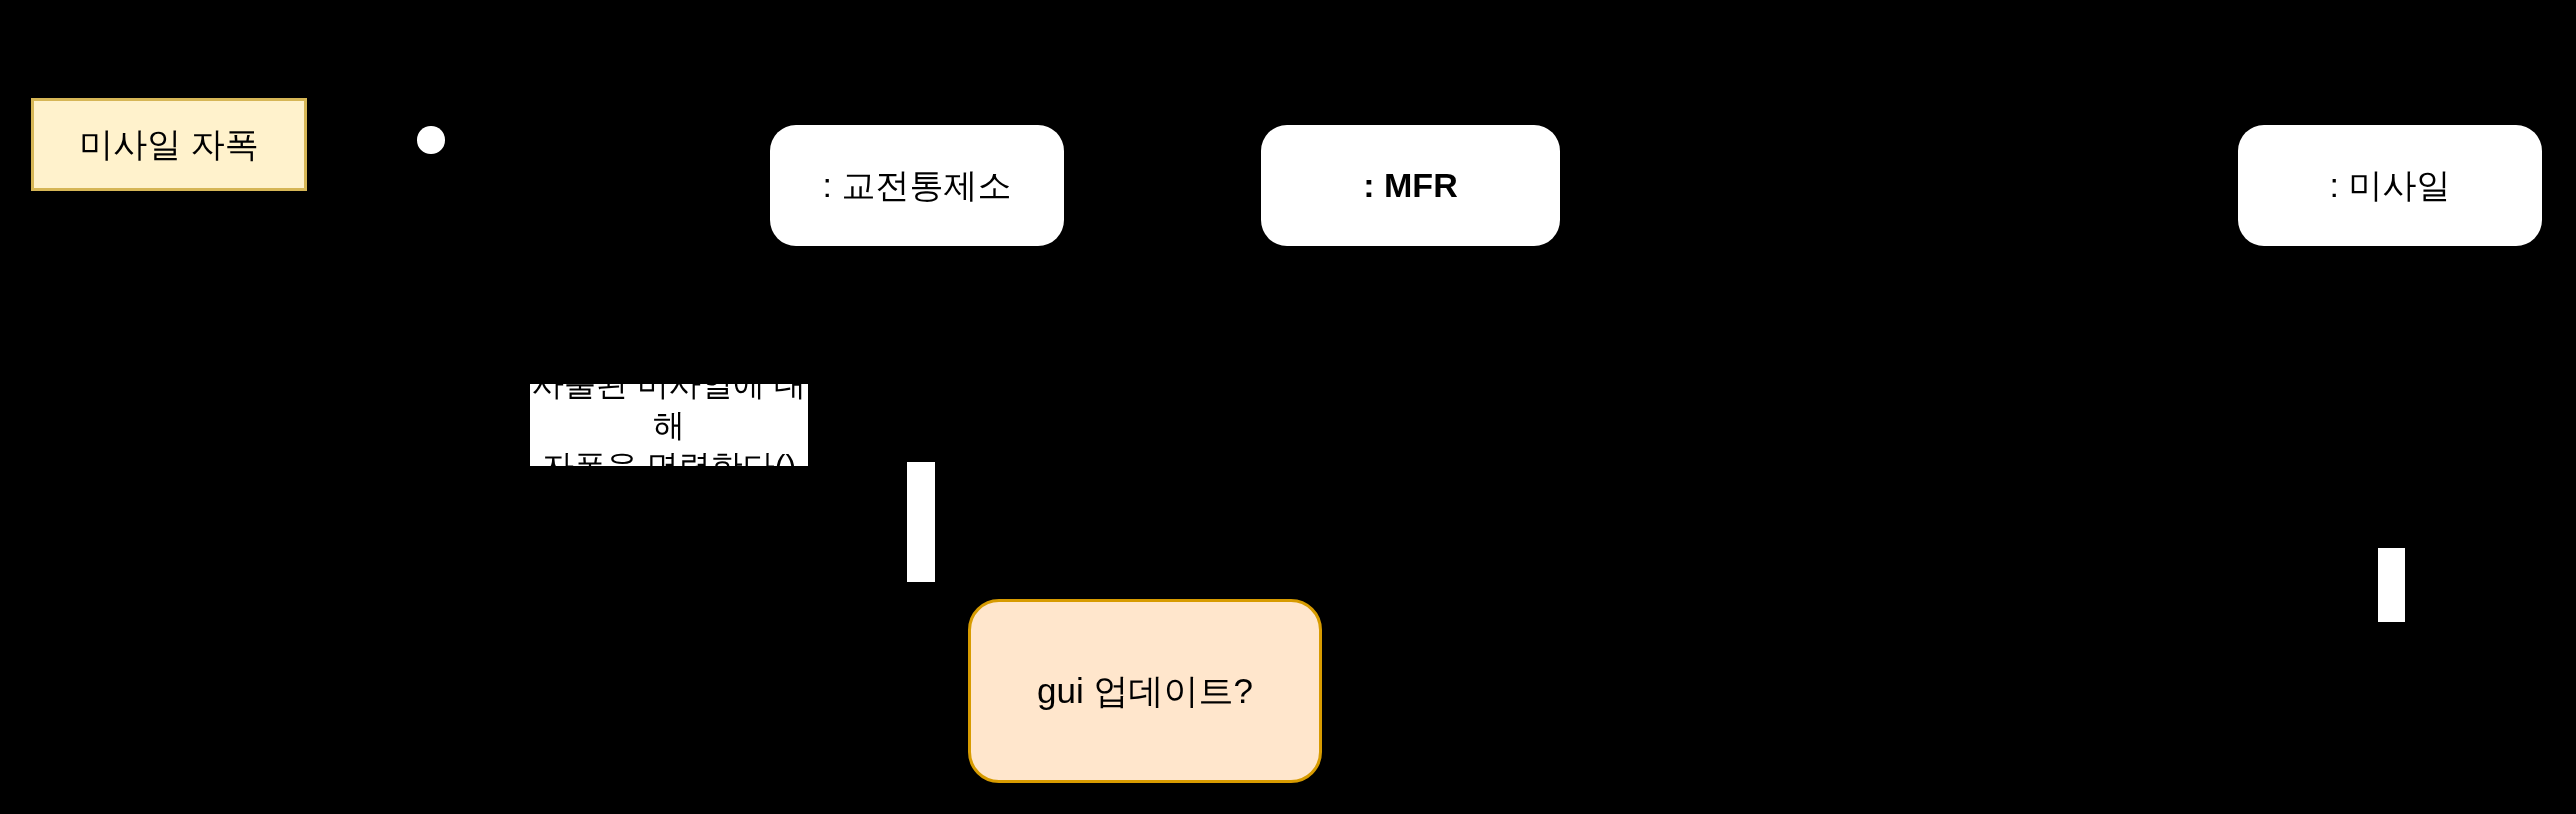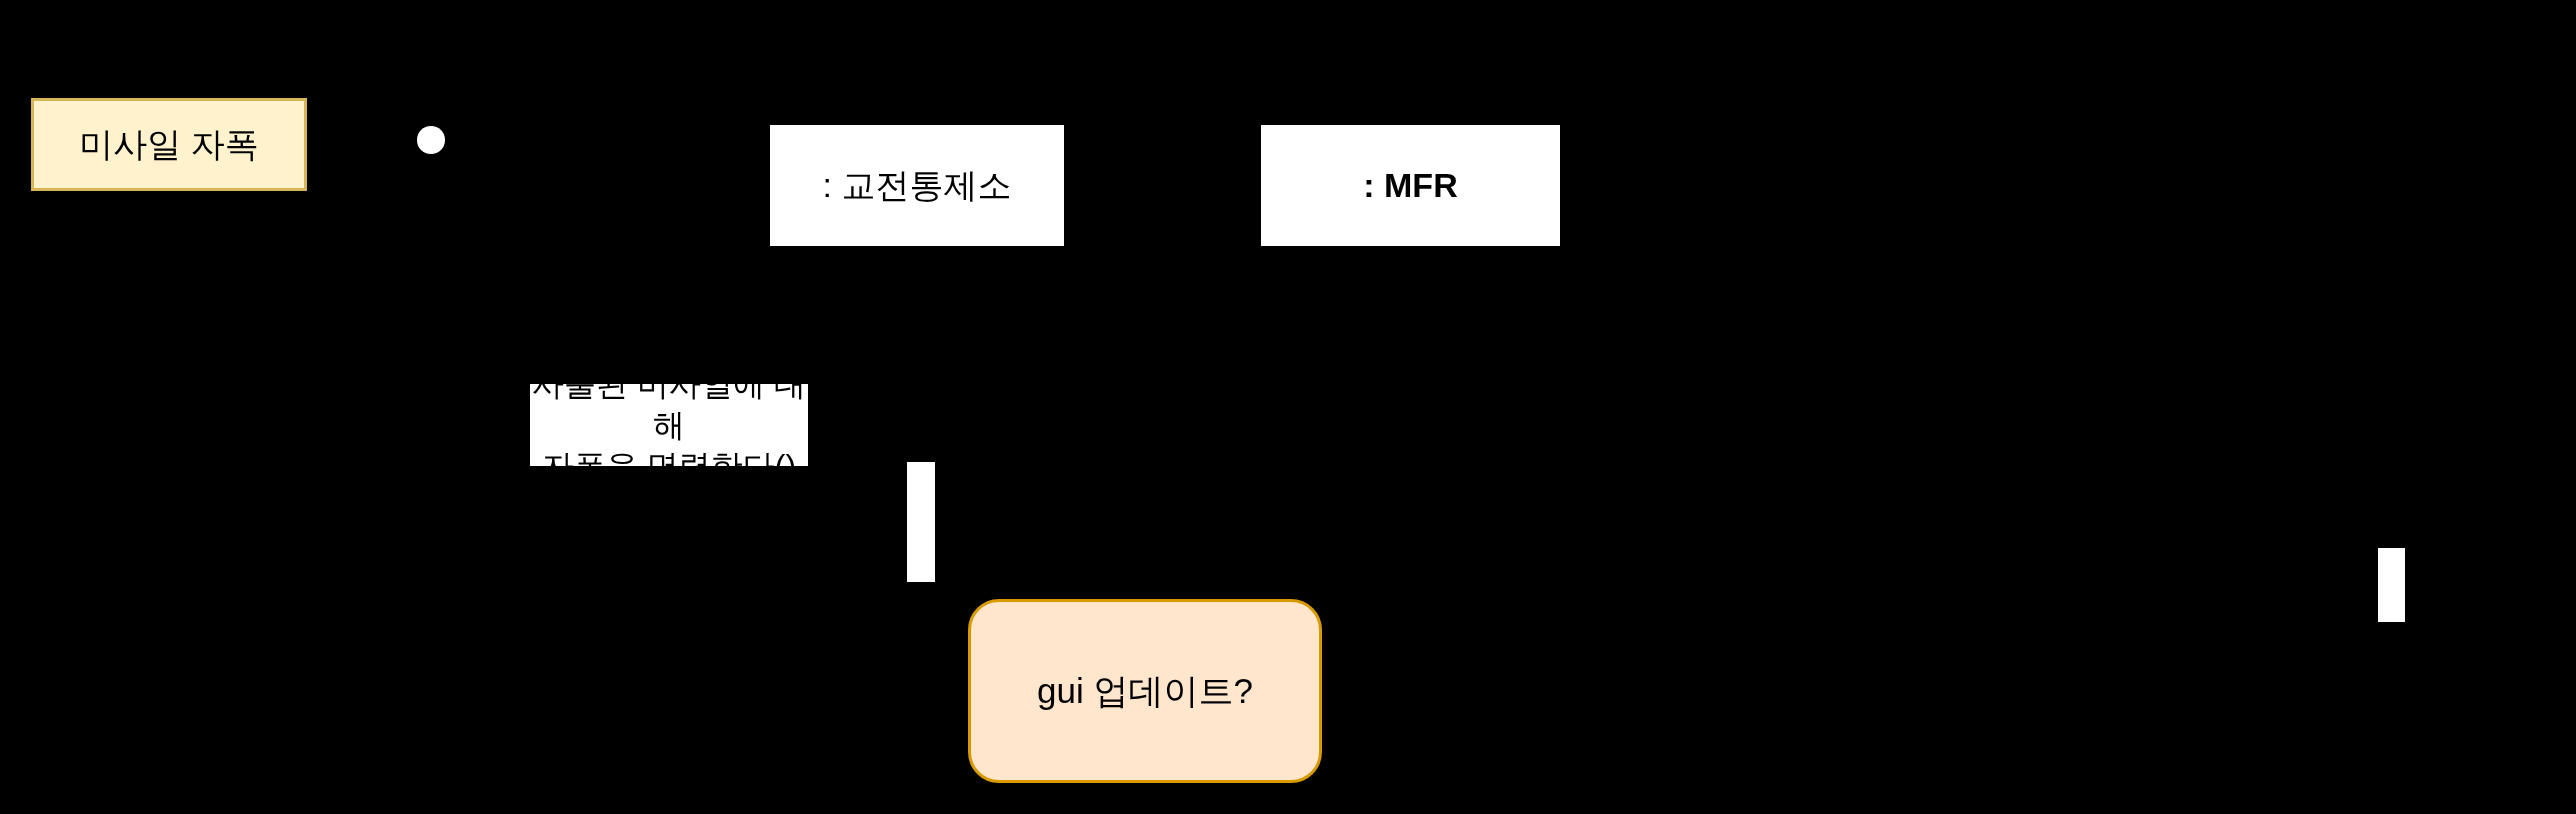--- a/index.html
+++ b/index.html
@@ -48,20 +48,21 @@
 
   
   .lifeline-head {
     top: 125px; height: 121px;
     background: var(--shape-fill);
     color: var(--shape-text);
     font-size: 34px;
     display: flex; align-items: center; justify-content: center;
     text-align: center;
     white-space: nowrap;
+    border-radius: 26px;
   }
   .lifeline-1 { left: 770px; width: 294px; }
   .lifeline-2 { left: 1261px; width: 299px; font-weight: bold; }
   .lifeline-3 { left: 1751px; width: 299px; }
   .lifeline-4 { left: 2238px; width: 304px; }
 
   
   .message-label {
     background: var(--shape-fill);
     color: var(--shape-text);
@@ -99,20 +100,21 @@
 
   <div class="abs title-note">미사일 자폭</div>
 
   <div class="abs start-dot"></div>
 
   <div class="abs lifeline-head lifeline-1">: 교전통제소</div>
 
   <div class="abs lifeline-head lifeline-2">: MFR</div>
 
 
+  <div class="abs lifeline-head lifeline-4">: 미사일</div>
 
   <div class="abs message-label message-1">사출된 미사일에 대해
 자폭을 명령한다()</div>
 
   <div class="abs activation-bar activation-1"></div>
 
 
   <div class="abs activation-bar activation-2"></div>
 
   <div class="abs warn-note">gui 업데이트?</div>

